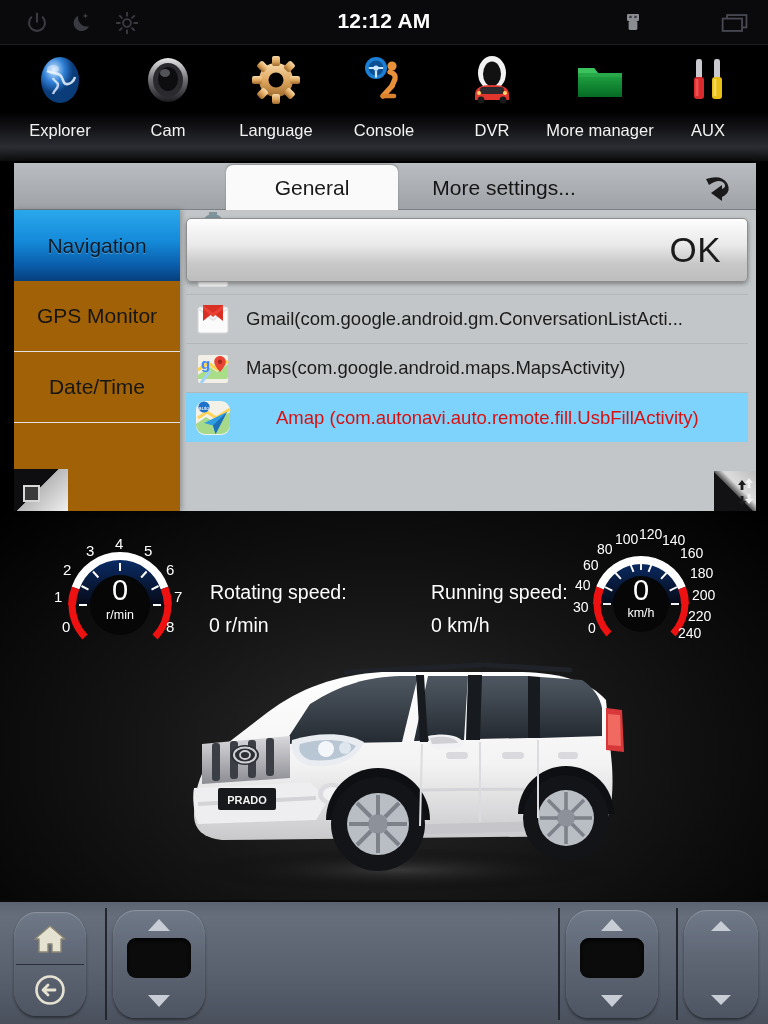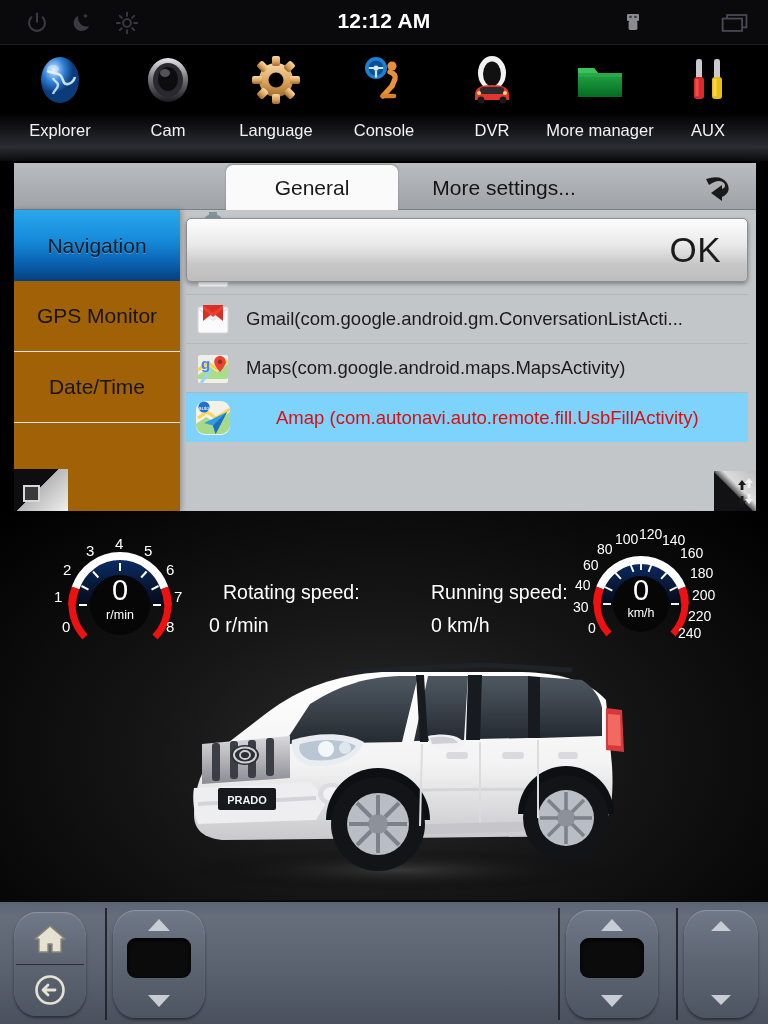--- a/index.html
+++ b/index.html
@@ -124,21 +124,21 @@
   .gauge { position: absolute; width: 150px; height: 128px; }
   .gauge.rpm { left: 45px; top: 528px; }
   .gauge.kmh { left: 566px; top: 524px; }
   .gv-num { position: absolute; width: 100%; text-align: center; color: #fff; font-size: 29px; top: 46px; }
   .gv-unit { position: absolute; width: 100%; text-align: center; color: #fff; font-size: 12.5px; top: 80px; }
   .tick { position: absolute; color: #fff; font-size: 15px; }
   .kmh .tick { font-size: 14px; }
 
   .readouts { position: absolute; left: 209px; top: 581px; width: 360px; color: #fff; }
   .ro { position: absolute; font-size: 19.5px; white-space: nowrap; }
-  .ro.r1 { left: 14px; top: 0; }
+  .ro.r1 { left: 1px; top: 0; }
   .ro.r2 { left: 0; top: 33px; }
   .ro.r3 { left: 222px; top: 0; }
   .ro.r4 { left: 222px; top: 33px; }
 
   .carwrap { position: absolute; left: 150px; top: 648px; width: 490px; height: 244px; }
 
   
   .climate {
     position: absolute; left: 0; bottom: 0; width: 768px; height: 124px;
     background: linear-gradient(180deg,#5c6472 0%,#666e7c 12%,#5a6270 55%,#4a515d 100%);

